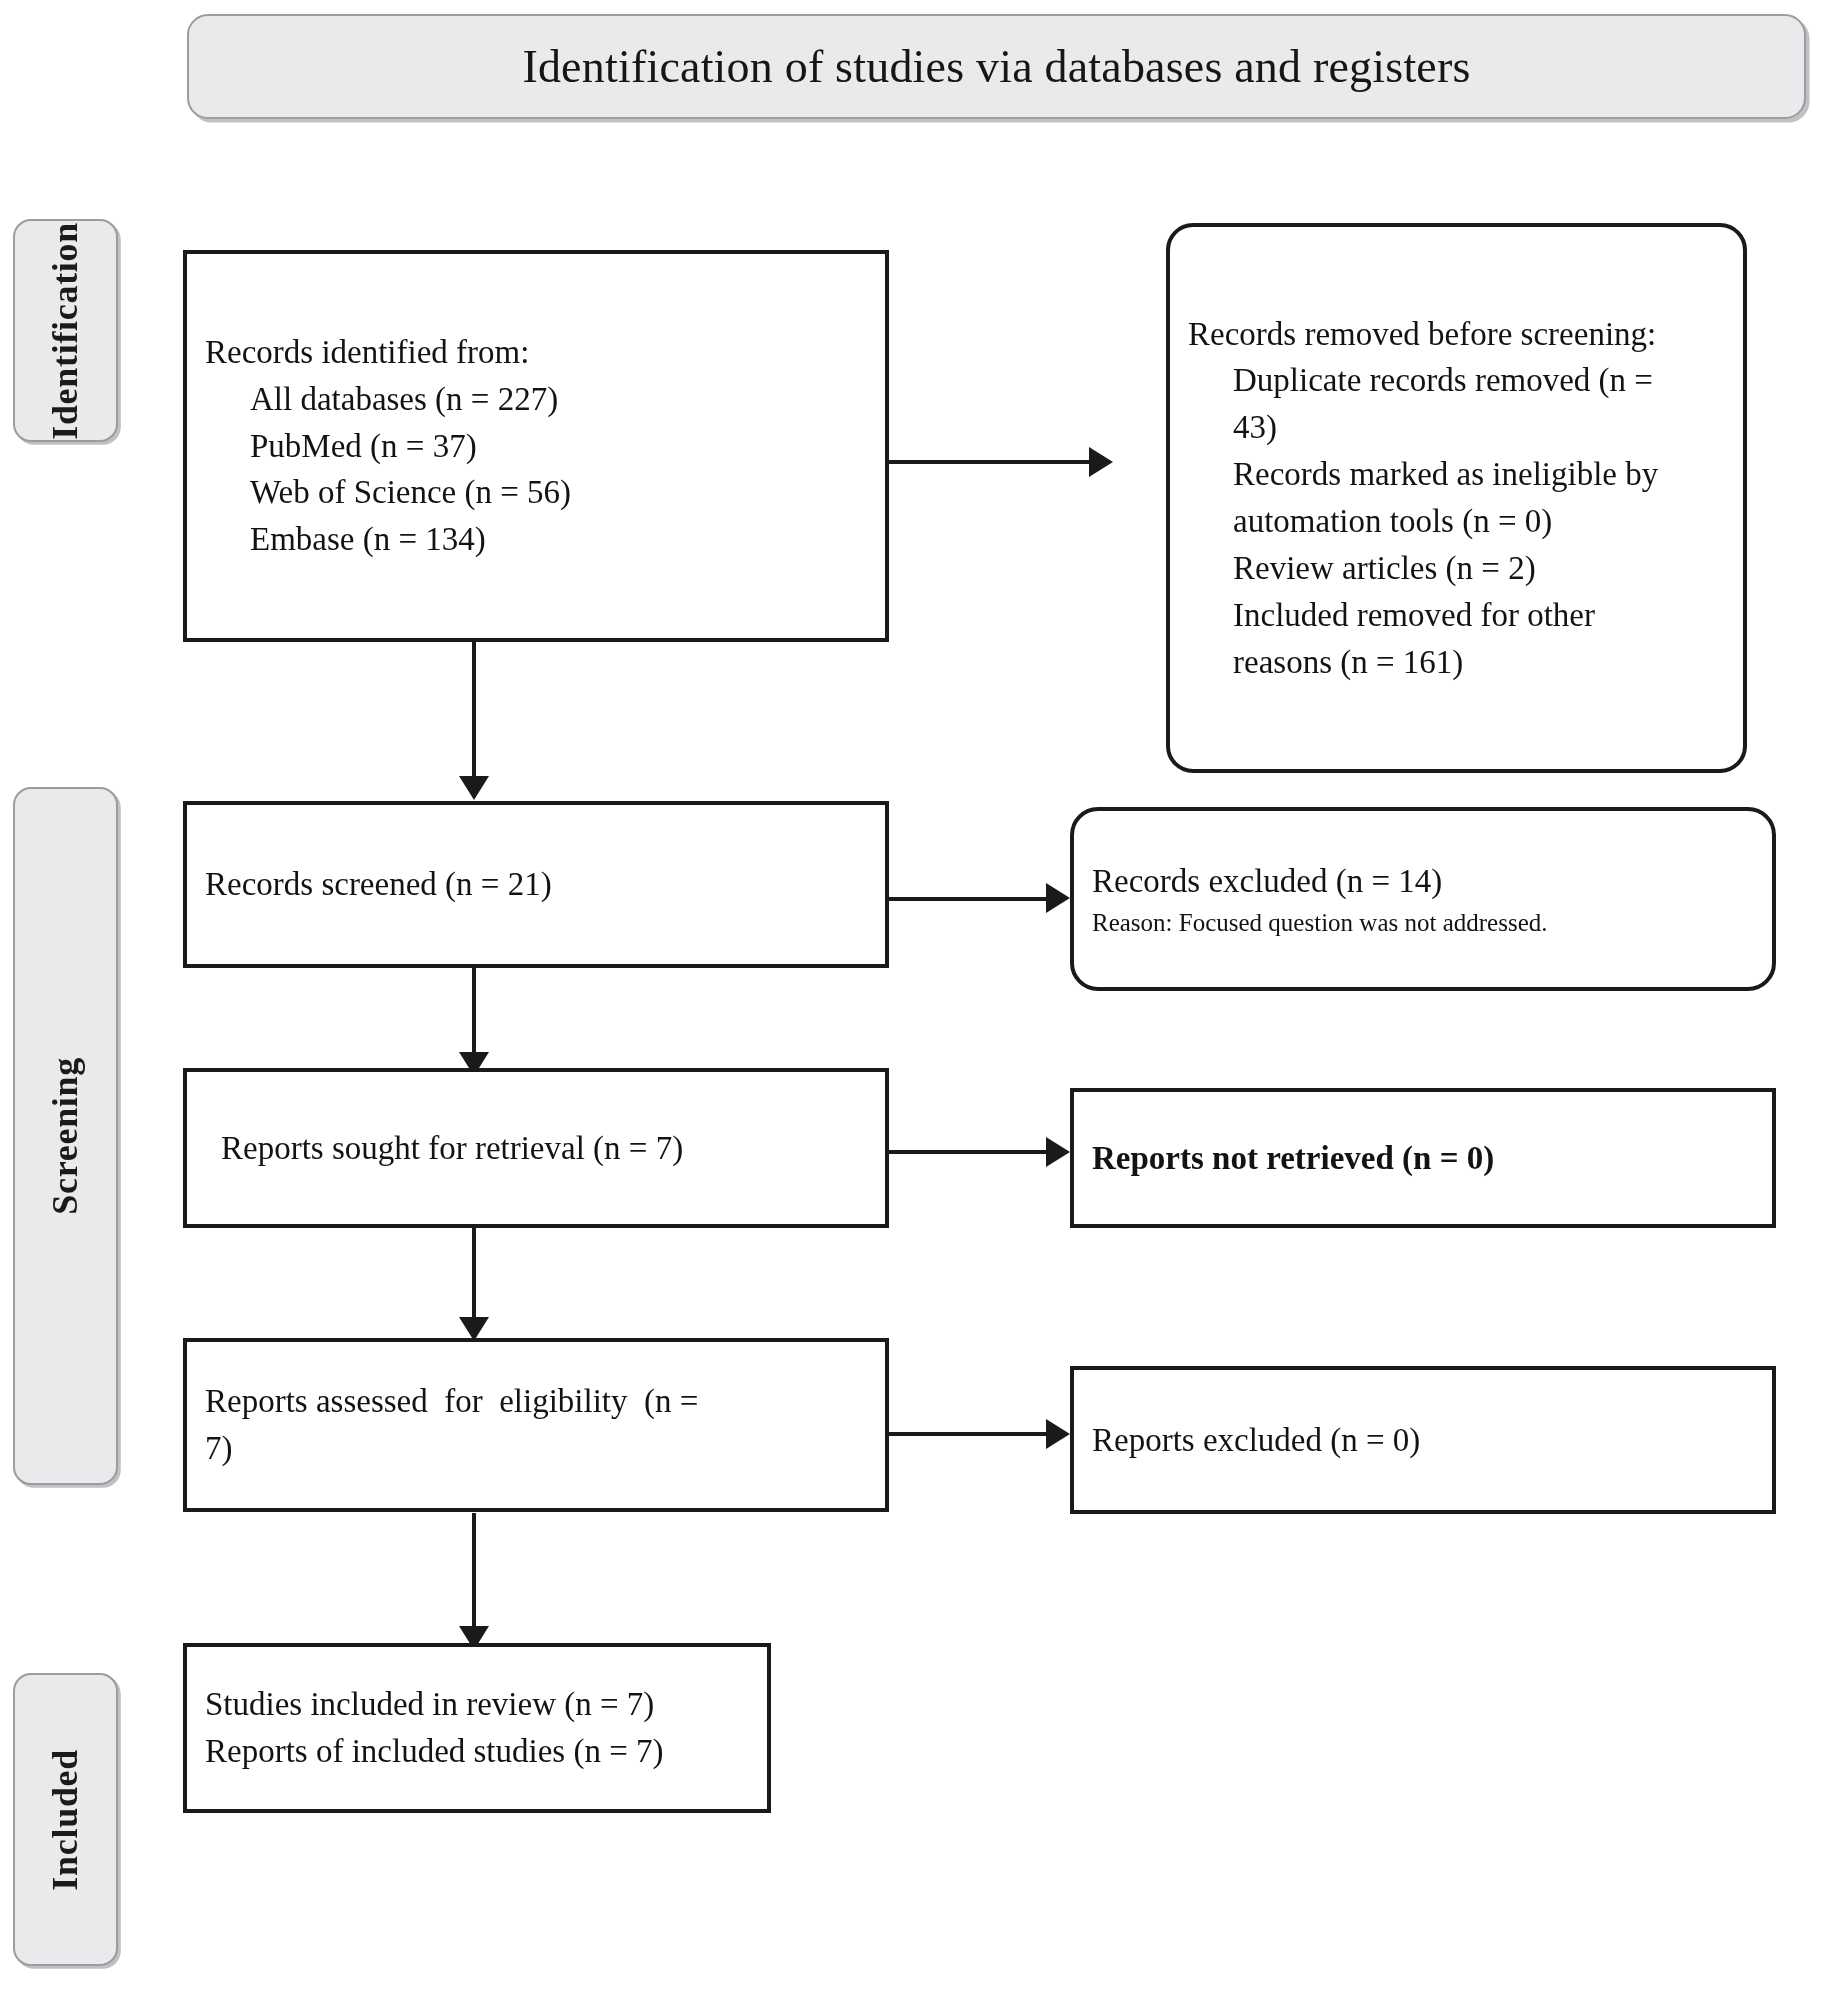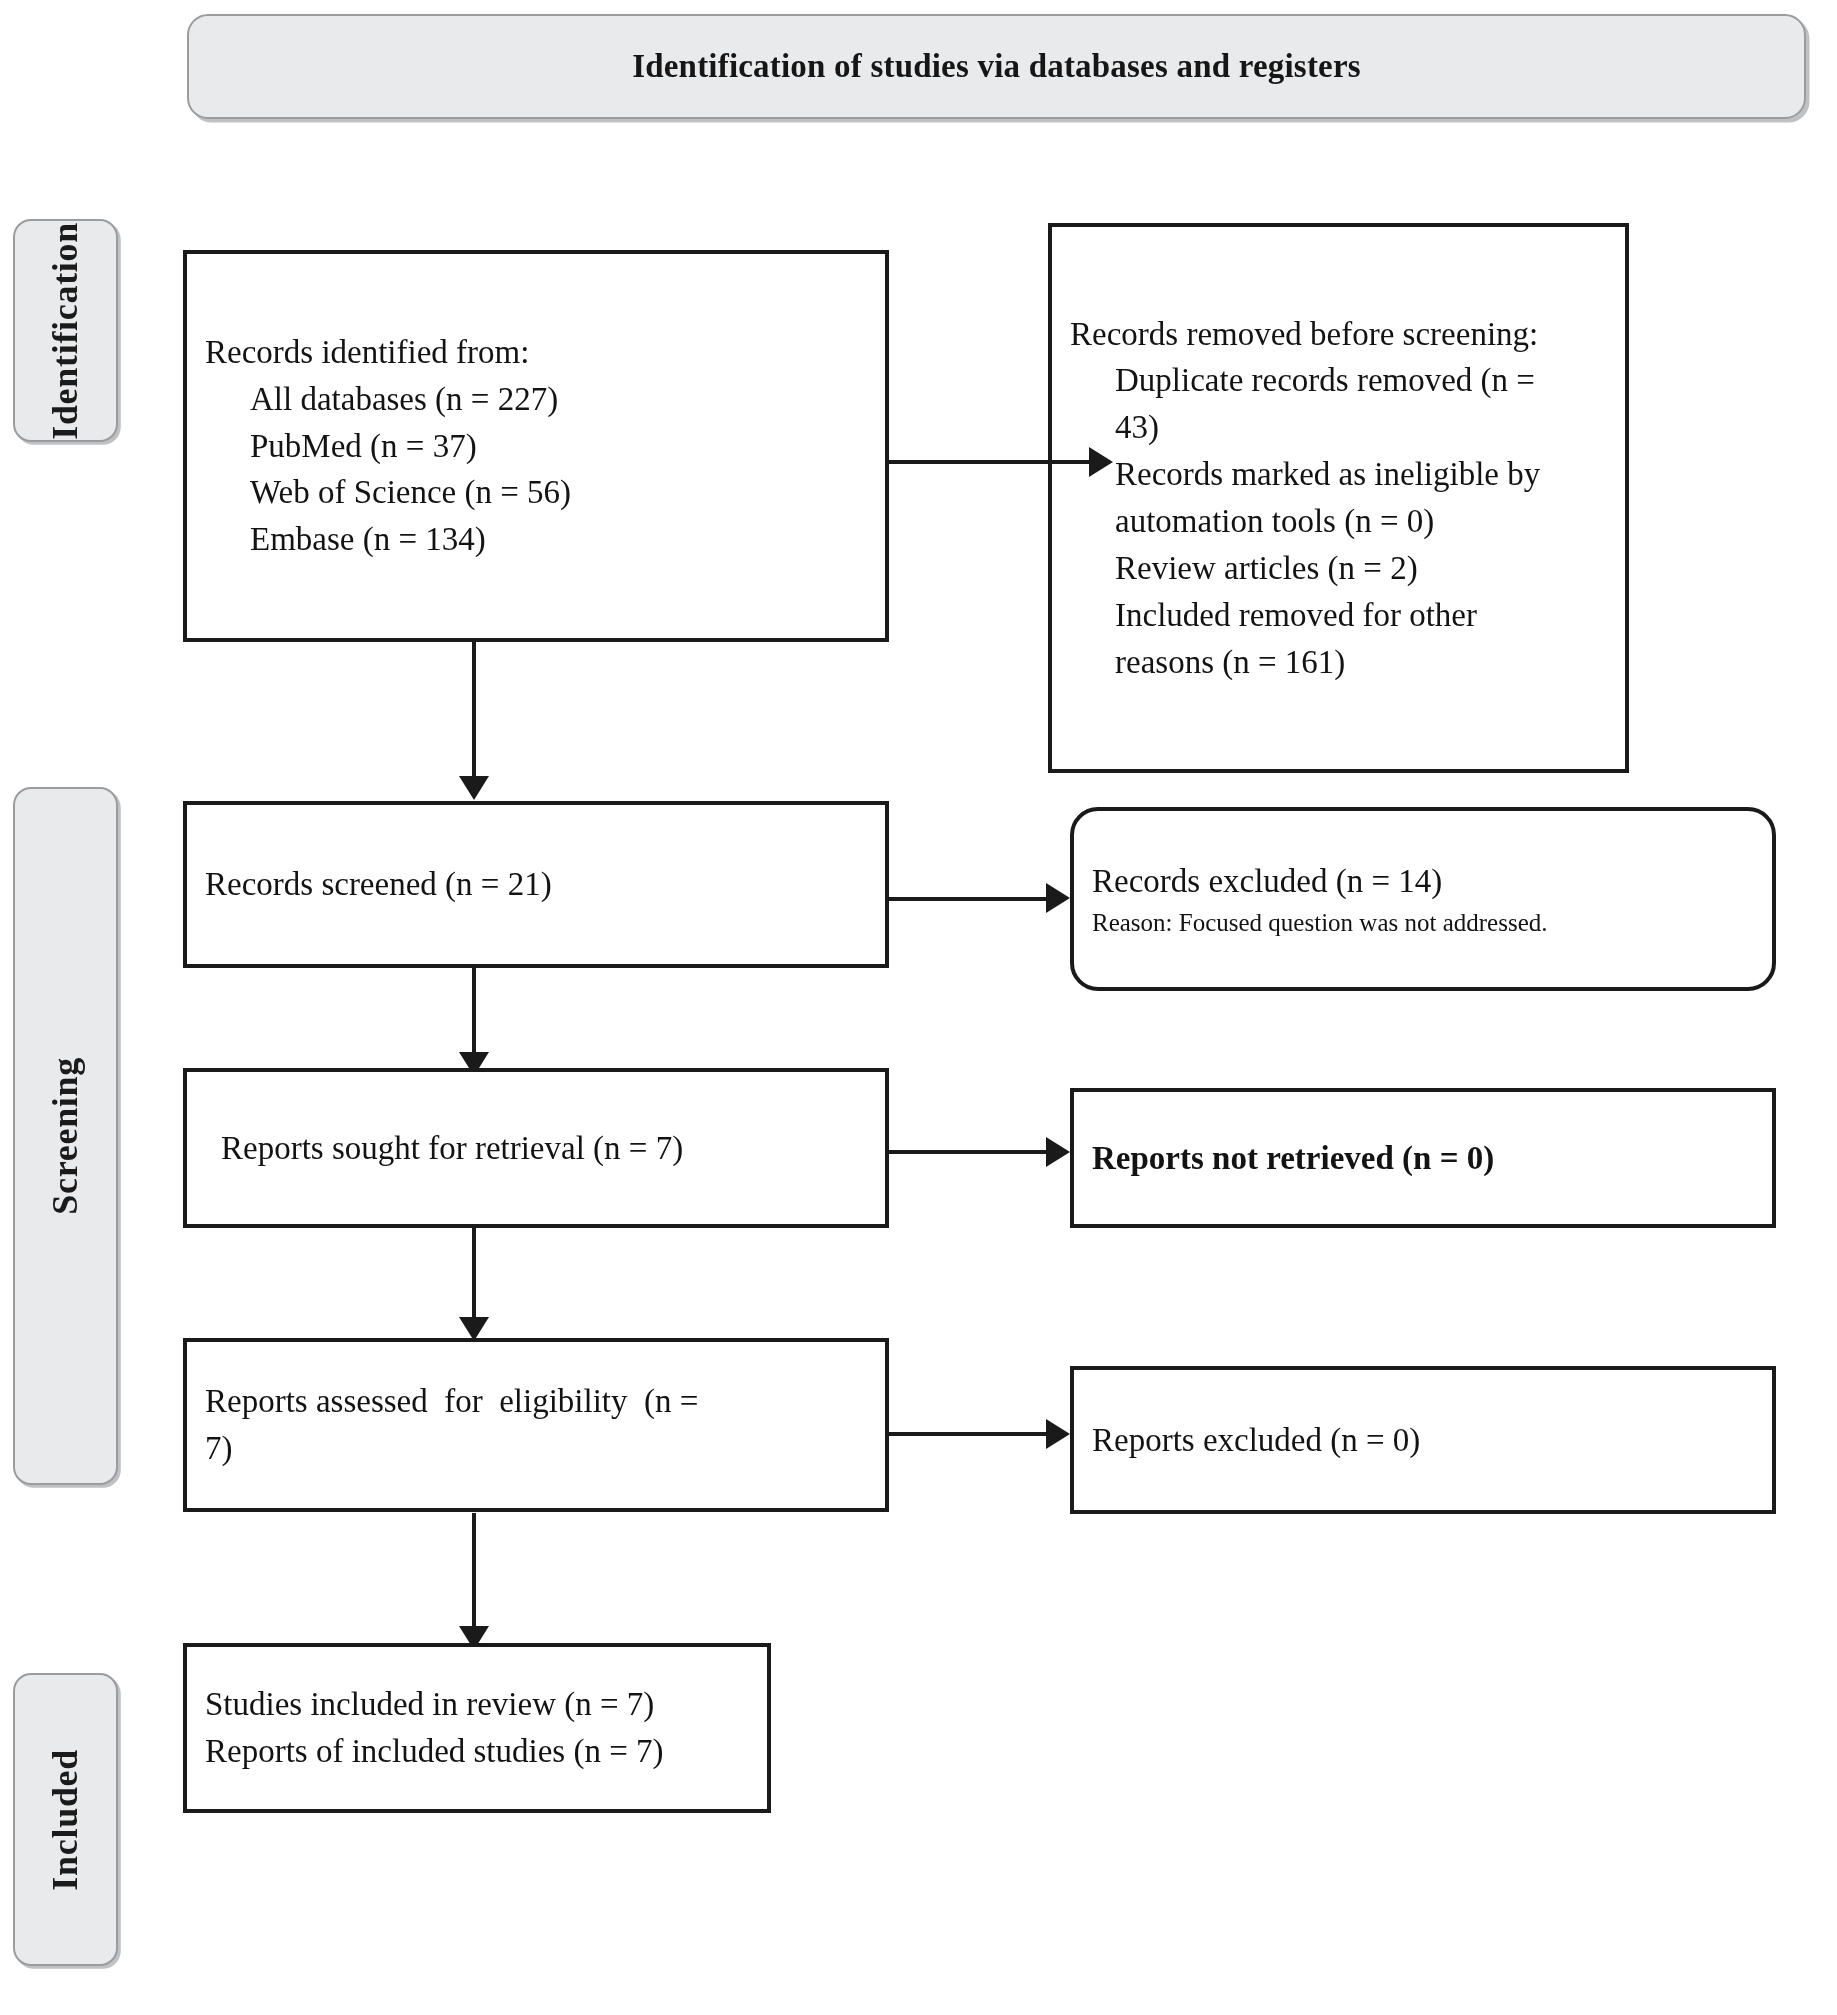--- a/index.html
+++ b/index.html
@@ -32,21 +32,21 @@
 
   
   #banner{
     position:absolute;left:187px;top:14px;width:1619px;height:105px;
     background:#e9eaeb;border:2.1px solid #9a9ca0;border-radius:21px;
     box-shadow:3.5px 3.5px 0 rgba(140,142,146,.55);
     box-sizing:border-box;
     display:flex;align-items:center;justify-content:center;
   }
   #banner .title{
-    font-size:33px;font-weight:bold;color:#161616;letter-spacing:0.2px;
+    font-size:46px;font-weight:normal;color:#161616;letter-spacing:0.2px;
   }
 
   
   .box{
     position:absolute;
     background:#fff;
     border:4.2px solid #1a1a1a;
     box-sizing:border-box;
     padding:0 18px;
     display:flex;flex-direction:column;justify-content:center;
@@ -99,21 +99,21 @@
   </div>
 
   <div class="box" style="left:183px;top:250px;width:706px;height:392px;">
     <div class="ln">Records identified from:</div>
     <div class="ln ind">All databases (n = 227)</div>
     <div class="ln ind">PubMed (n = 37)</div>
     <div class="ln ind">Web of Science (n = 56)</div>
     <div class="ln ind">Embase (n = 134)</div>
   </div>
 
-  <div class="box" style="left:1048px;top:223px;width:581px;height:550px;">
+  <div class="box" style="left:1166px;top:223px;width:581px;height:550px;border-radius:27px;">
     <div class="ln">Records removed before screening:</div>
     <div class="ln ind">Duplicate records removed (n =</div>
     <div class="ln ind">43)</div>
     <div class="ln ind">Records marked as ineligible by</div>
     <div class="ln ind">automation tools (n = 0)</div>
     <div class="ln ind">Review articles (n = 2)</div>
     <div class="ln ind">Included removed for other</div>
     <div class="ln ind">reasons (n = 161)</div>
   </div>
 

